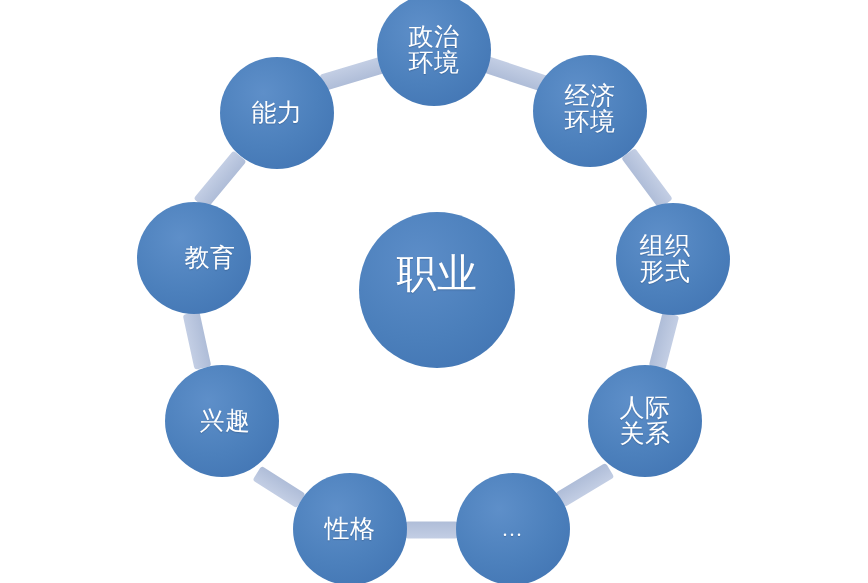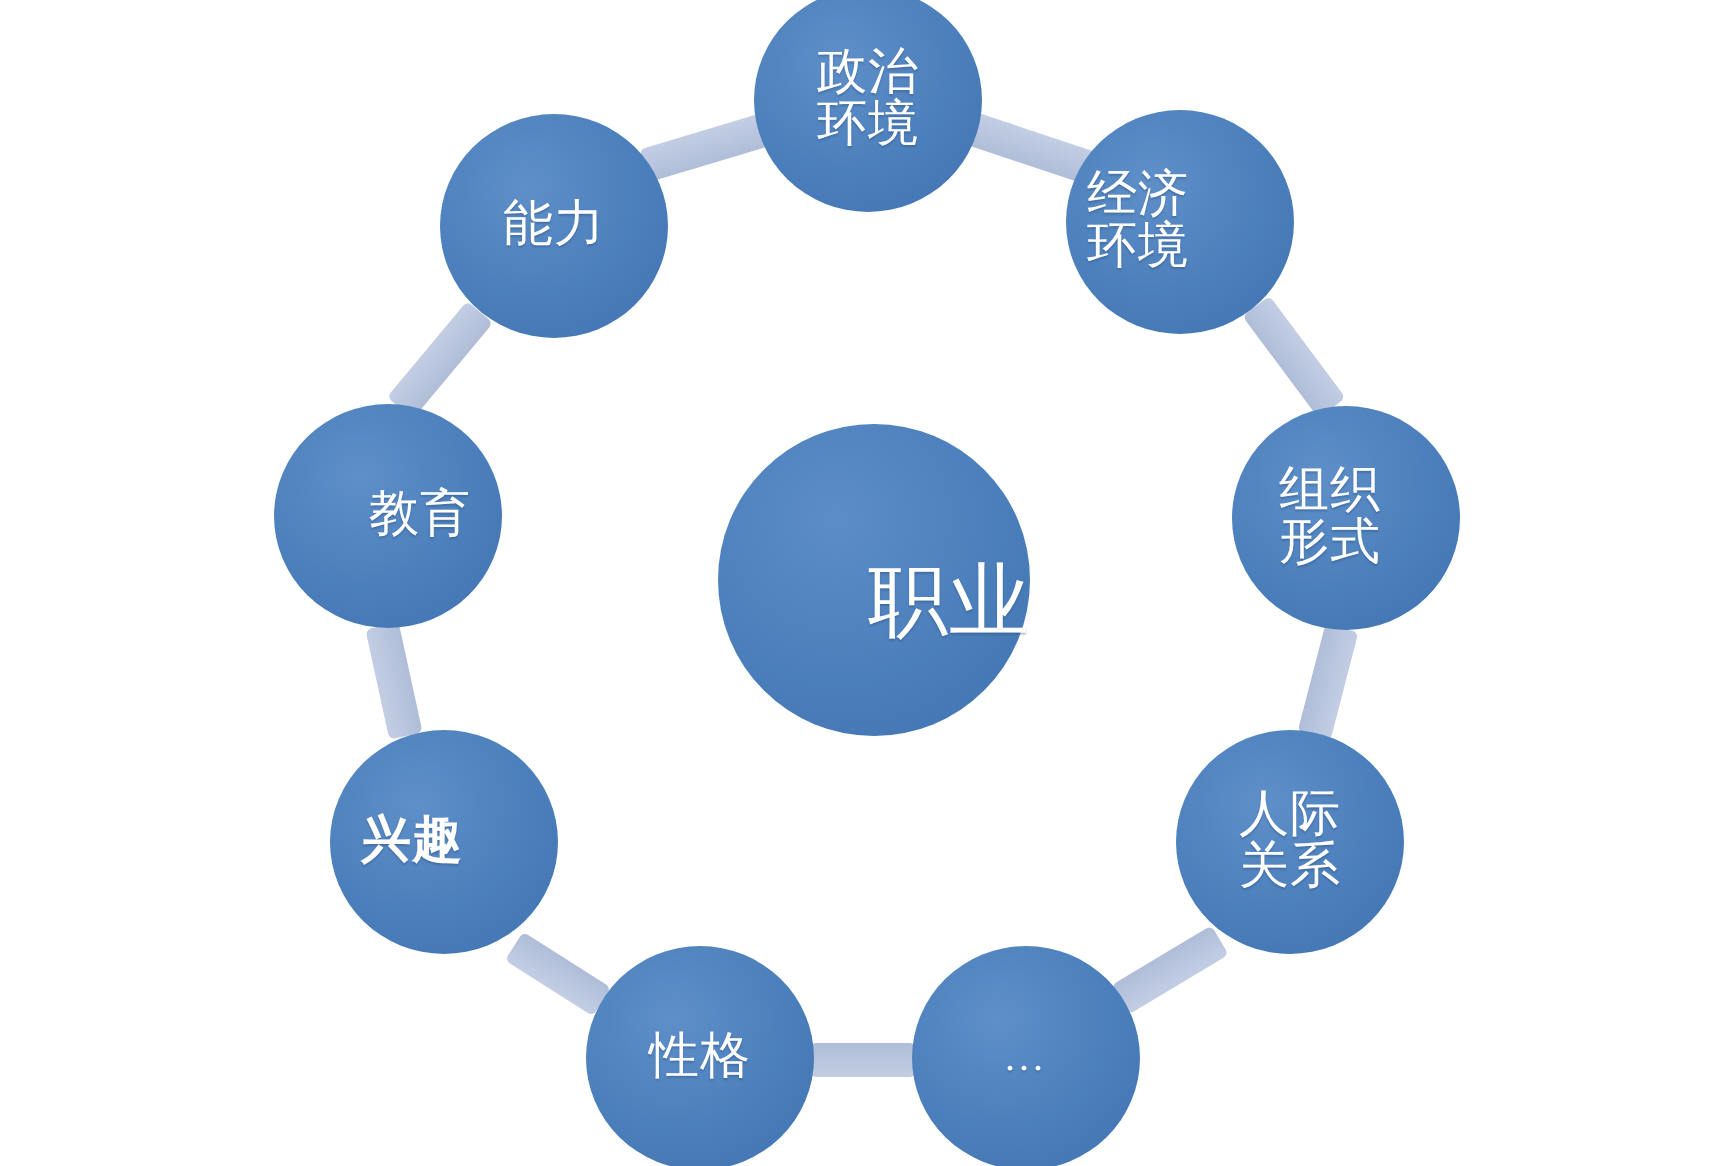--- a/index.html
+++ b/index.html
@@ -93,45 +93,45 @@
     <g id="center-layer">
         <circle cx="437" cy="290" r="78" fill="url(#centerGrad)"></circle>
       </g>
   </svg>
 
   <div id="labels-layer">
       <div class="node-label outer-label" style="left: 377px; top: -6px; width: 114px; height: 112px;">
         <span>政治</span>
         <span>环境</span>
       </div>
-      <div class="node-label outer-label" style="left: 512px; top: 55px; width: 114px; height: 112px;">
+      <div class="node-label outer-label" style="left: 533px; top: 55px; width: 114px; height: 112px; font-family: Liberation Mono, monospace;">
         <span>经济</span>
         <span>环境</span>
       </div>
       <div class="node-label outer-label" style="left: 608px; top: 203px; width: 114px; height: 112px;">
         <span>组织</span>
         <span>形式</span>
       </div>
       <div class="node-label outer-label" style="left: 588px; top: 365px; width: 114px; height: 112px;">
         <span>人际</span>
         <span>关系</span>
       </div>
       <div class="node-label dots-label" style="left: 456px; top: 473px; width: 114px; height: 112px;">
         <span>...</span>
       </div>
       <div class="node-label outer-label" style="left: 293px; top: 473px; width: 114px; height: 112px;">
         <span>性格</span>
       </div>
-      <div class="node-label outer-label" style="left: 149px; top: 365px; width: 114px; height: 112px; font-weight: bold;">
+      <div class="node-label outer-label" style="left: 168px; top: 365px; width: 114px; height: 112px;">
         <span>兴趣</span>
       </div>
       <div class="node-label outer-label" style="left: 153px; top: 202px; width: 114px; height: 112px;">
         <span>教育</span>
       </div>
       <div class="node-label outer-label" style="left: 220px; top: 57px; width: 114px; height: 112px; align-items: center;">
         <span>能力</span>
       </div>
-      <div class="node-label center-label" style="left: 359px; top: 223px; width: 156px; height: 156px; align-items: flex-end;">
+      <div class="node-label center-label" style="left: 359px; top: 196px; width: 156px; height: 156px;">
         <span>职业</span>
       </div>
     </div>
 
 </div>
 
 </body></html>

